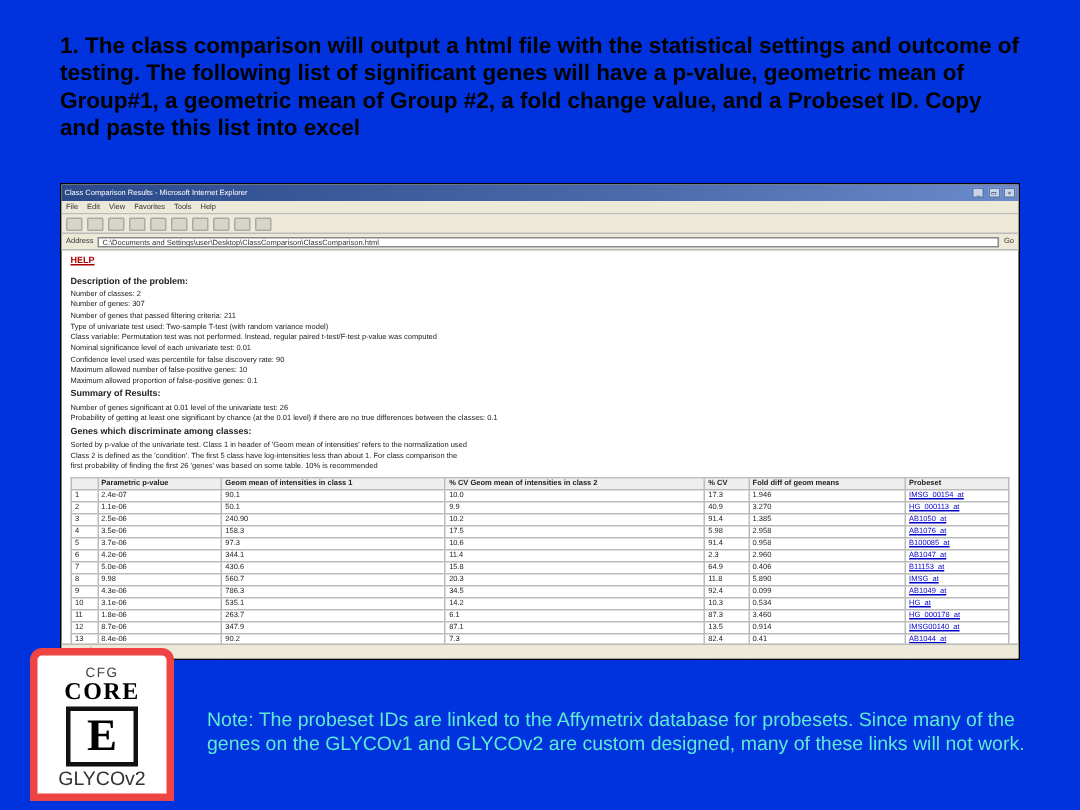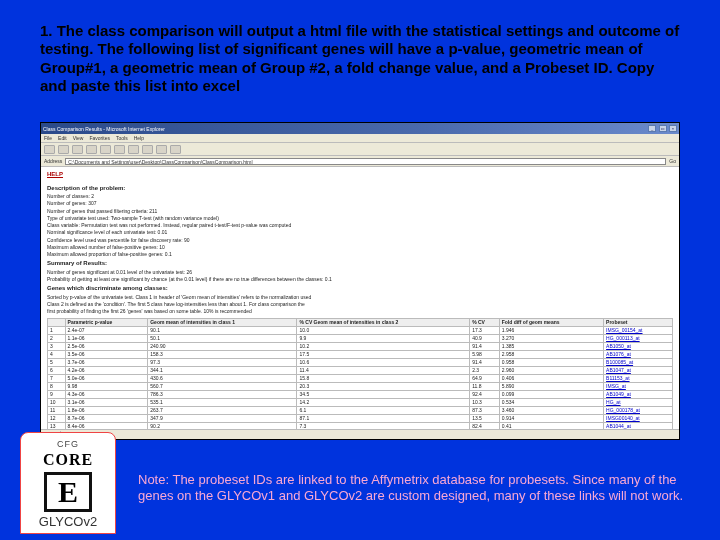--- a/index.html
+++ b/index.html
@@ -155,21 +155,21 @@
     display: flex; align-items: center;
   }
 
   .logo {
     position: absolute;
     left: 20px;
     top: 432px;
     width: 96px;
     height: 102px;
     background: #fff;
-    border: 1px solid #ef4444;
+    border: 5px solid #ef4444;
     border-radius: 8px 8px 0 0;
     display: flex;
     flex-direction: column;
     align-items: center;
     justify-content: space-between;
     padding: 6px 4px 4px;
   }
   .logo .cfg { font-size: 9px; color: #444; letter-spacing: 1px; }
   .logo .core { font-size: 16px; font-weight: bold; font-family: Liberation Serif, serif; letter-spacing: 1px; }
   .logo .e-box {
@@ -180,21 +180,21 @@
   }
   .logo .gly { font-size: 13px; color: #333; }
 
   .note {
     position: absolute;
     left: 138px;
     top: 472px;
     width: 548px;
     font-size: 13px;
     line-height: 1.22;
-    color: #f9a8d4;
+    color: #5eead4;
   }
 </style>
 </head>
 <body>
 
 <div class="main-text">
   <span>1.</span>
   <span>The class comparison will output a html file with the statistical settings and outcome of testing.  The following list of significant genes will have a p-value, geometric mean of Group#1, a geometric mean of Group #2, a fold change value, and a Probeset ID.  Copy and paste this list into excel</span>
 </div>
 

